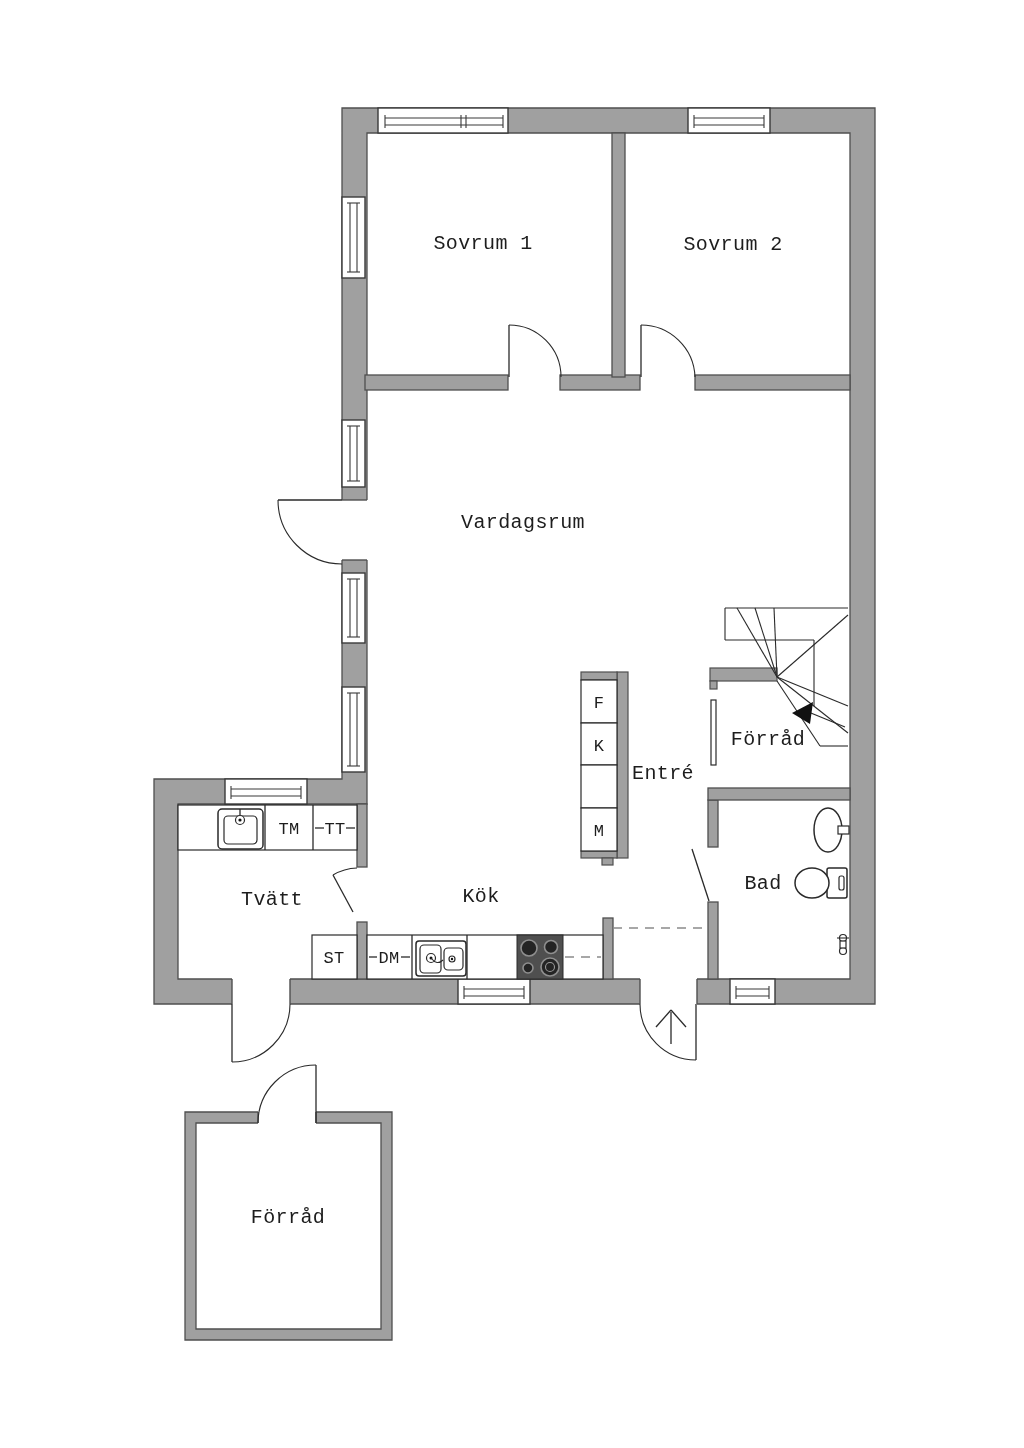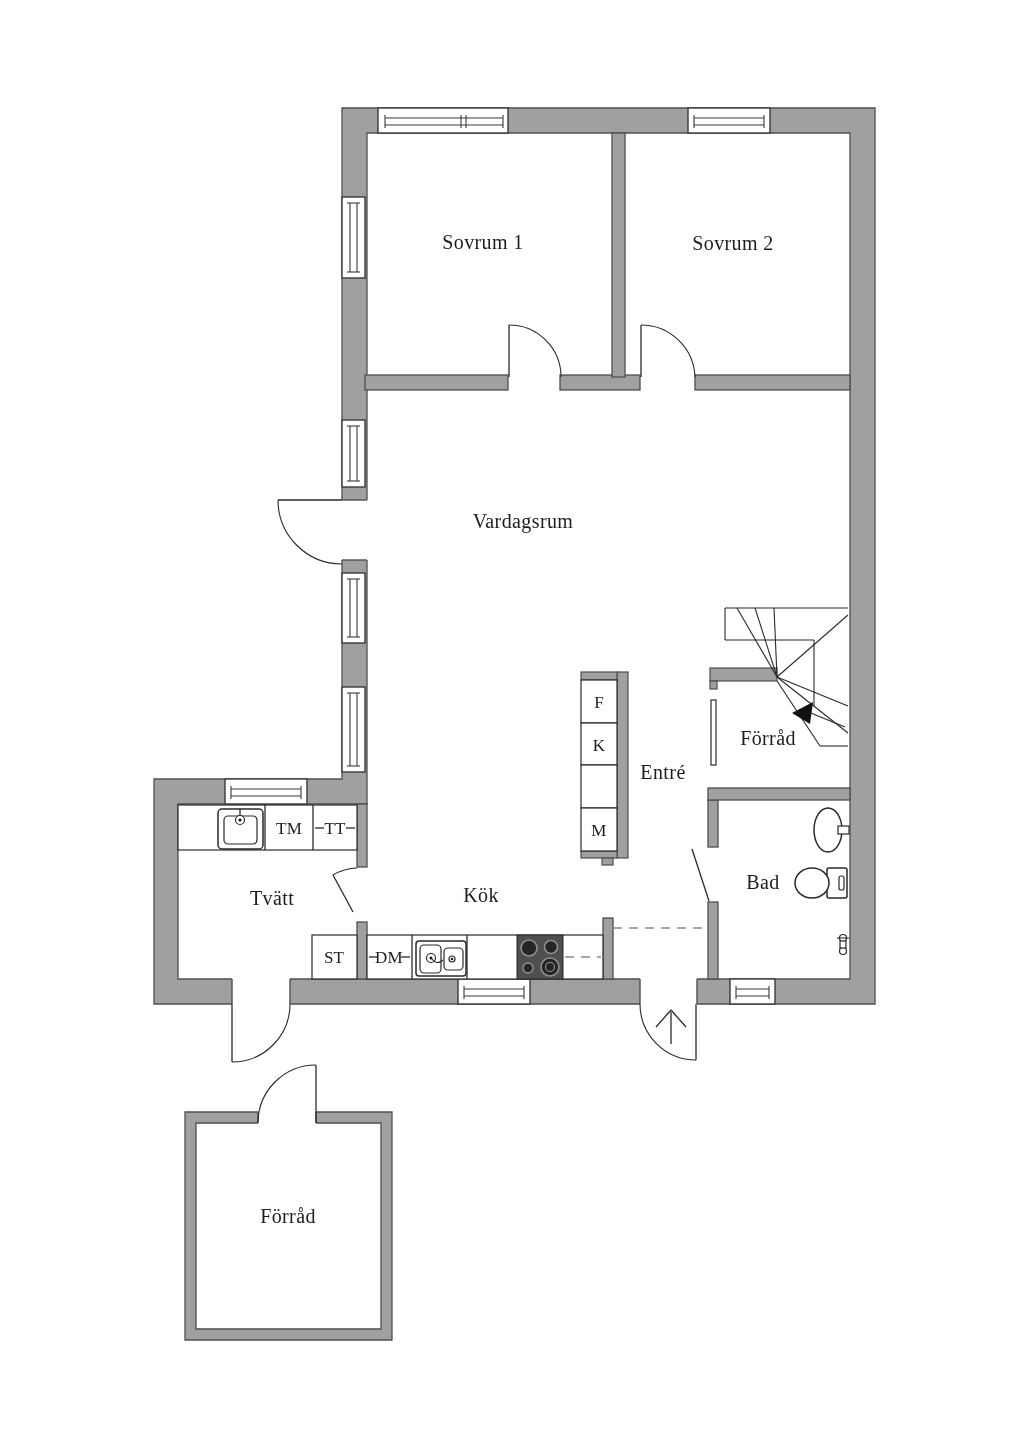--- a/index.html
+++ b/index.html
@@ -1,17 +1,17 @@
 <!DOCTYPE html>
 <html style="--background: #ffffff; --wall: #a0a0a0; --wall_outline: #4f4f4f; --line: #2a2a2a; --text: #1d1d1d; --stove_panel: #4f4f4f;"><head>
 <meta charset="utf-8">
 <style>
   html,body{margin:0;padding:0;background:#fff;}
   .page{position:relative;width:1024px;height:1448px;background:var(--background,#fff);
-        font-family:Liberation Serif, serif;border-radius:15px;}
+        font-family:Liberation Mono, monospace;border-radius:15px;}
   svg{display:block;}
   .wall{fill:var(--wall,#a0a0a0);stroke:var(--wall_outline,#4f4f4f);stroke-width:1.3;}
   .wallflat{fill:var(--wall,#a0a0a0);stroke:var(--wall_outline,#4f4f4f);stroke-width:1.2;}
   .punch{fill:#ffffff;stroke:none;}
   .cap{stroke:var(--wall_outline,#4f4f4f);stroke-width:1.4;fill:none;}
   .win{fill:#ffffff;stroke:#3a3a3a;stroke-width:1.4;}
   .glass{stroke:#3a3a3a;stroke-width:1.1;fill:none;}
   .ln{stroke:var(--line,#2a2a2a);stroke-width:1.3;fill:none;}
   .thin{stroke:var(--line,#2a2a2a);stroke-width:1.1;fill:none;}
   .fix{fill:#ffffff;stroke:var(--line,#2a2a2a);stroke-width:1.5;}

